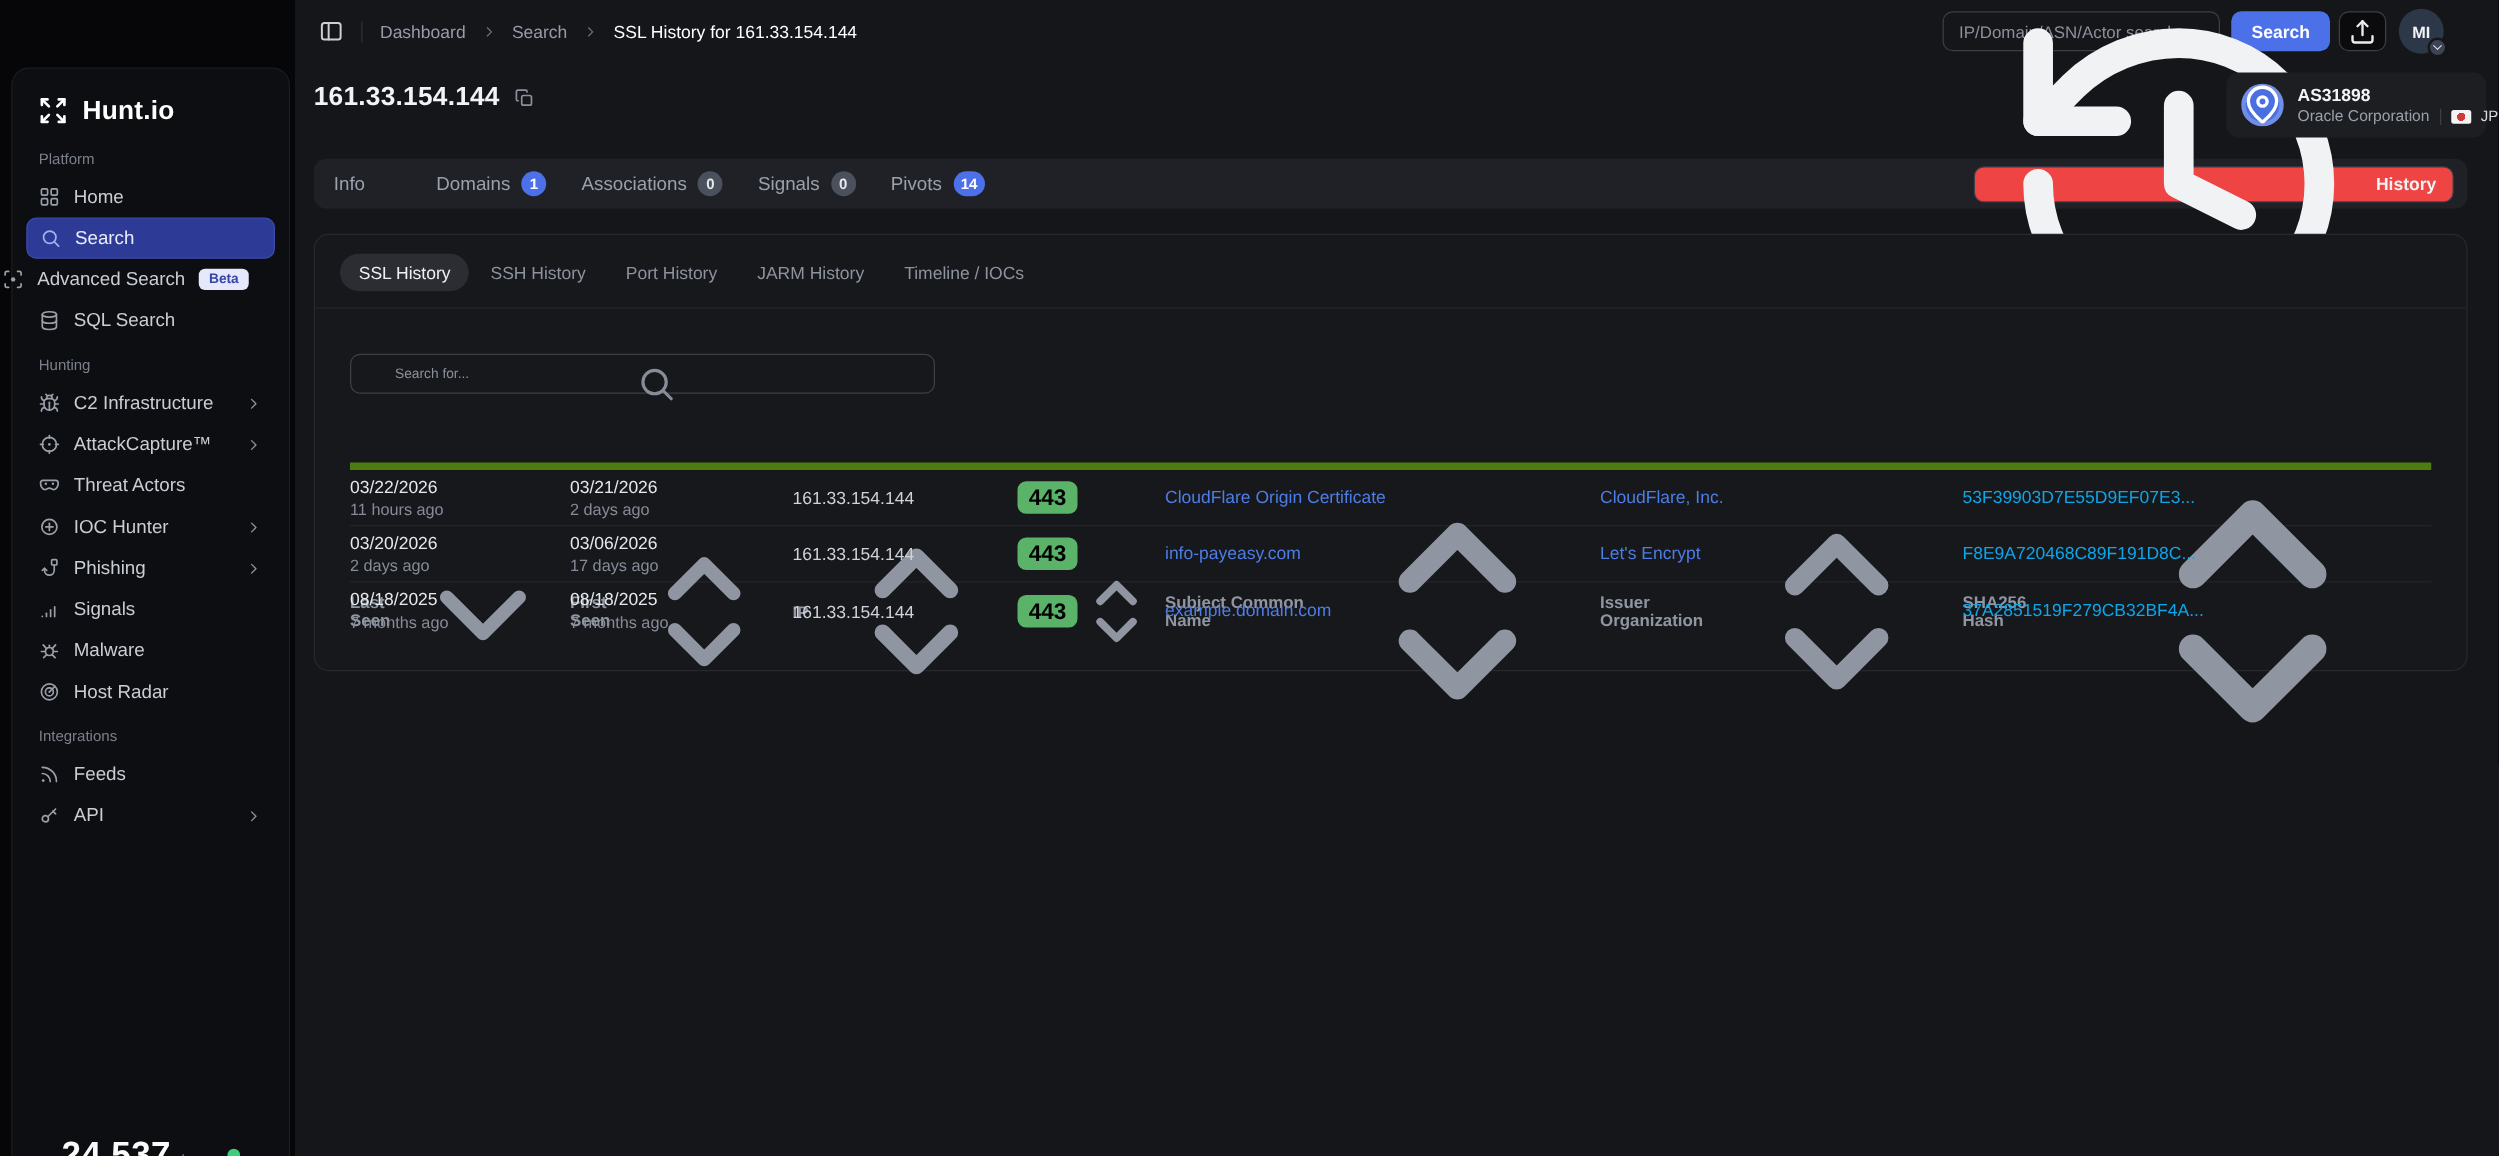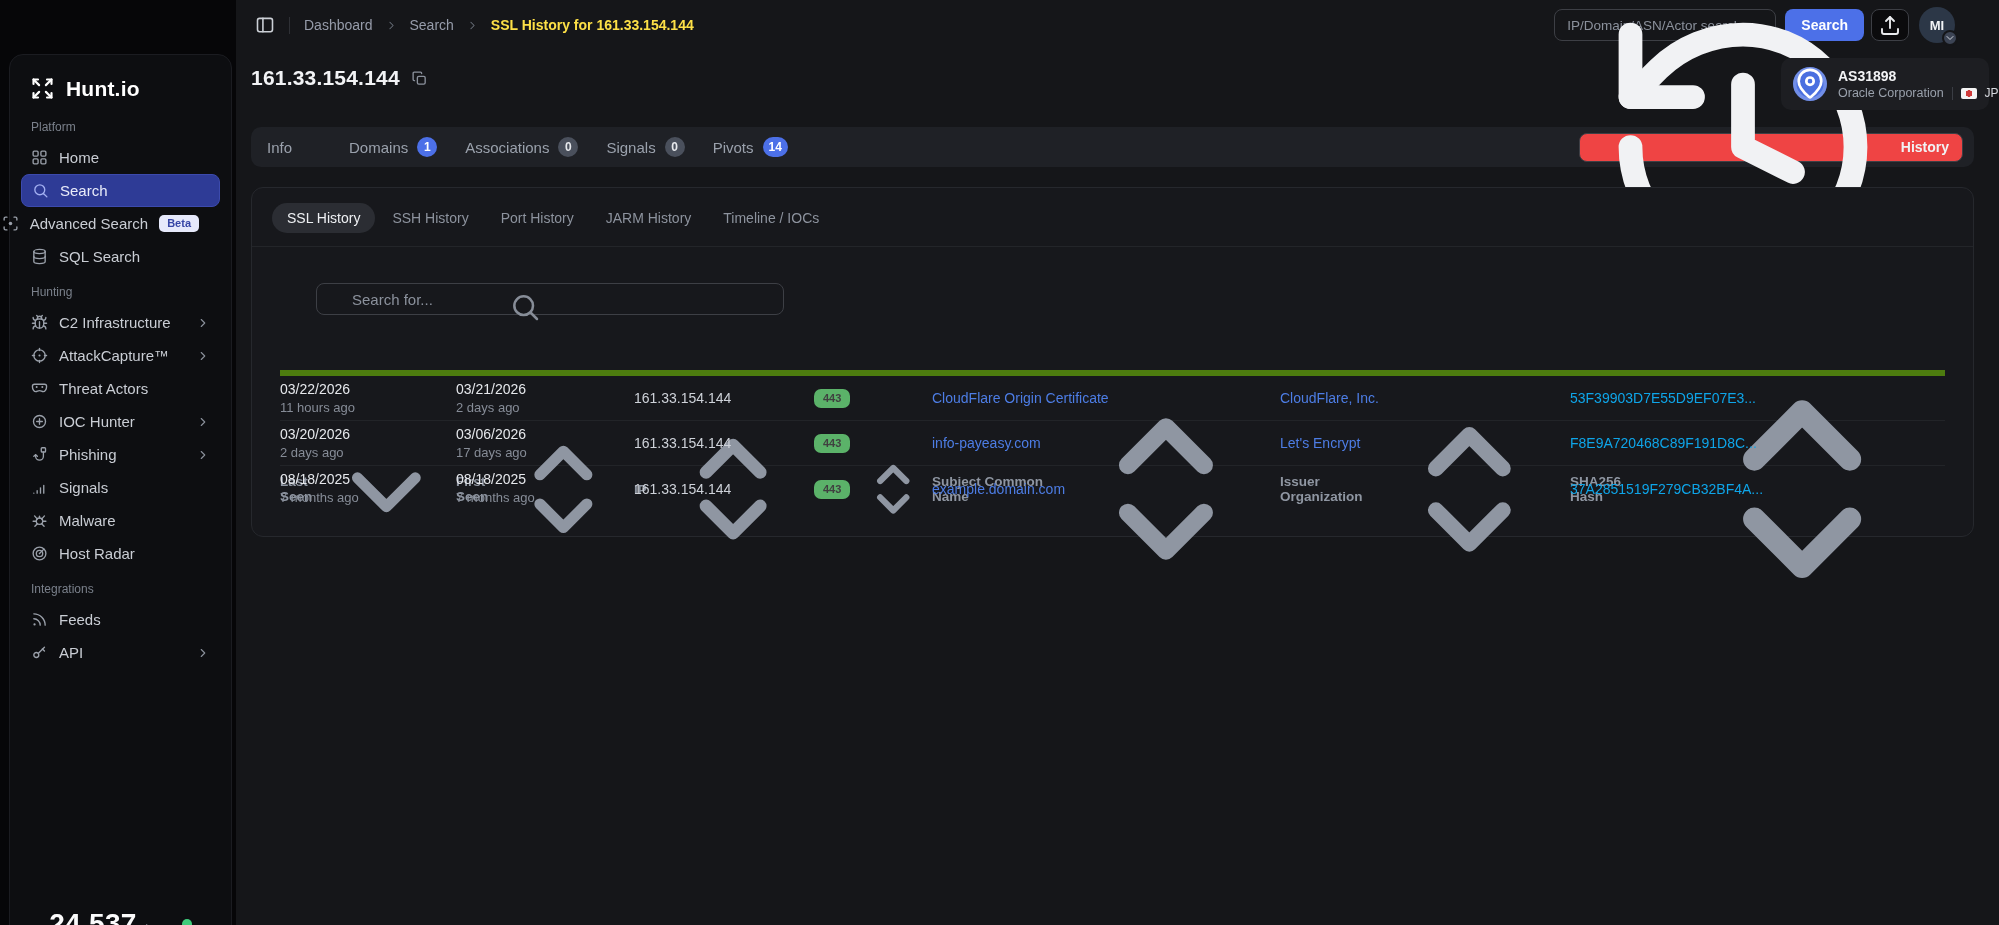--- a/index.html
+++ b/index.html
@@ -33,21 +33,21 @@
   .rate-dot{width:10px;height:10px;border-radius:50%;background:#3fcd7c;align-self:center;}
 
   
   .main{flex:1;background:#151619;position:relative;display:flex;flex-direction:column;min-width:0;}
   .topbar{height:50px;display:flex;align-items:center;padding:0 44px 0 19px;gap:14px;justify-content:center;}
   .panel-toggle{width:20px;height:20px;color:#ccd0d6;display:flex;cursor:pointer;}
   .panel-toggle svg{width:20px;height:20px;}
   .tb-divider{width:1px;height:17px;background:#2e3035;}
   .breadcrumb{display:flex;align-items:center;gap:12px;font-size:14px;color:#969caa;}
   .crumb{cursor:pointer;}
-  .crumb.current{color:#fde047;cursor:default;font-weight:bold;}
+  .crumb.current{color:#ffffff;cursor:default;}
   .crumb-sep{width:13px;height:13px;color:#6b717c;display:flex;}
   .crumb-sep svg{width:13px;height:13px;}
   .topbar-right{margin-left:auto;display:flex;align-items:center;gap:7px;}
   .global-search{width:222px;height:32px;background:transparent;border:1px solid #3d3f45;border-radius:8px;
                  color:#e7e9ec;font-size:13.5px;padding:0 12px;outline:none;font-family:"Liberation Sans",sans-serif;}
   .global-search::placeholder{color:#8b919c;}
   .btn-primary{height:32px;padding:0 16px;border:none;border-radius:8px;background:var(--accent,#4c70e8);
                color:#fff;font-size:14px;font-weight:600;cursor:pointer;font-family:"Liberation Sans",sans-serif;margin-left:2px;}
   .icon-btn{width:38px;height:32px;background:#0b0b0d;border:1px solid #3d3f45;border-radius:8px;
             color:#e9ebee;display:flex;align-items:center;justify-content:center;cursor:pointer;}
@@ -97,34 +97,34 @@
   
   .card{margin-top:20px;background:#17181c;border:1px solid #26282d;border-radius:12px;
         display:flex;flex-direction:column;}
   .card-head{padding:15px 20px 13px;border-bottom:1px solid #232529;display:flex;gap:2px;}
   .subtab{padding:7px 15px;border-radius:999px;font-size:14px;color:#8d939e;cursor:pointer;white-space:nowrap;}
   .subtab.active{background:#2b2d33;color:#eef0f3;}
   .card-body{padding:36px 28px 25px;}
   .table-search{position:relative;width:468px;}
   .table-search svg{position:absolute;left:11px;top:8px;width:16px;height:16px;color:#878d98;}
   .table-search input{width:100%;height:32px;background:transparent;border:1px solid #3d3f45;border-radius:8px;
-                      color:#e7e9ec;font-size:15px;padding:0 12px 0 35px;outline:none;
-                      font-family:"Liberation Sans",sans-serif;margin-left:36px;}
+                      color:#e7e9ec;font-size:11px;padding:0 12px 0 35px;outline:none;
+                      font-family:"Liberation Sans",sans-serif;}
   .table-search input::placeholder{color:#8b919c;}
   .thead,.tr{display:grid;grid-template-columns:176px 178px 180px 118px 348px 290px 1fr;align-items:center;}
   .thead{margin-top:31px;height:30px;border-bottom:6px solid #4d7c0f;}
   .th{display:flex;align-items:center;gap:5px;color:#8f96a2;font-size:13.5px;font-weight:700;cursor:pointer;}
   .th svg{width:15px;height:15px;flex-shrink:0;}
   .tr{height:45px;border-bottom:1px solid #222428;}
   .tr:last-child{border-bottom:none;}
   .cell-date{font-size:14px;color:#e6e8ec;line-height:1.2;}
   .cell-rel{font-size:13px;color:#868c97;margin-top:2px;line-height:1.2;}
   .cell-ip{font-size:14px;color:#ced2d9;}
   .port-badge{display:inline-flex;padding:4px 9px;border-radius:7px;background:var(--green,#5bb269);
-              color:#404040;font-weight:700;font-size:11px;line-height:1;}
+              color:#000000;font-weight:700;font-size:18px;line-height:1;}
   a.cell-link{text-decoration:none;font-size:14px;cursor:pointer;}
   a.subject,a.issuer{color:#4d7de5;}
   a.hash{color:#0ea5e9;}
 </style>
 </head>
 <body>
 
 <div class="app" style="--accent: #4c70e8; --green: #5bb269;">
 
   <div class="sidebar-rail">

